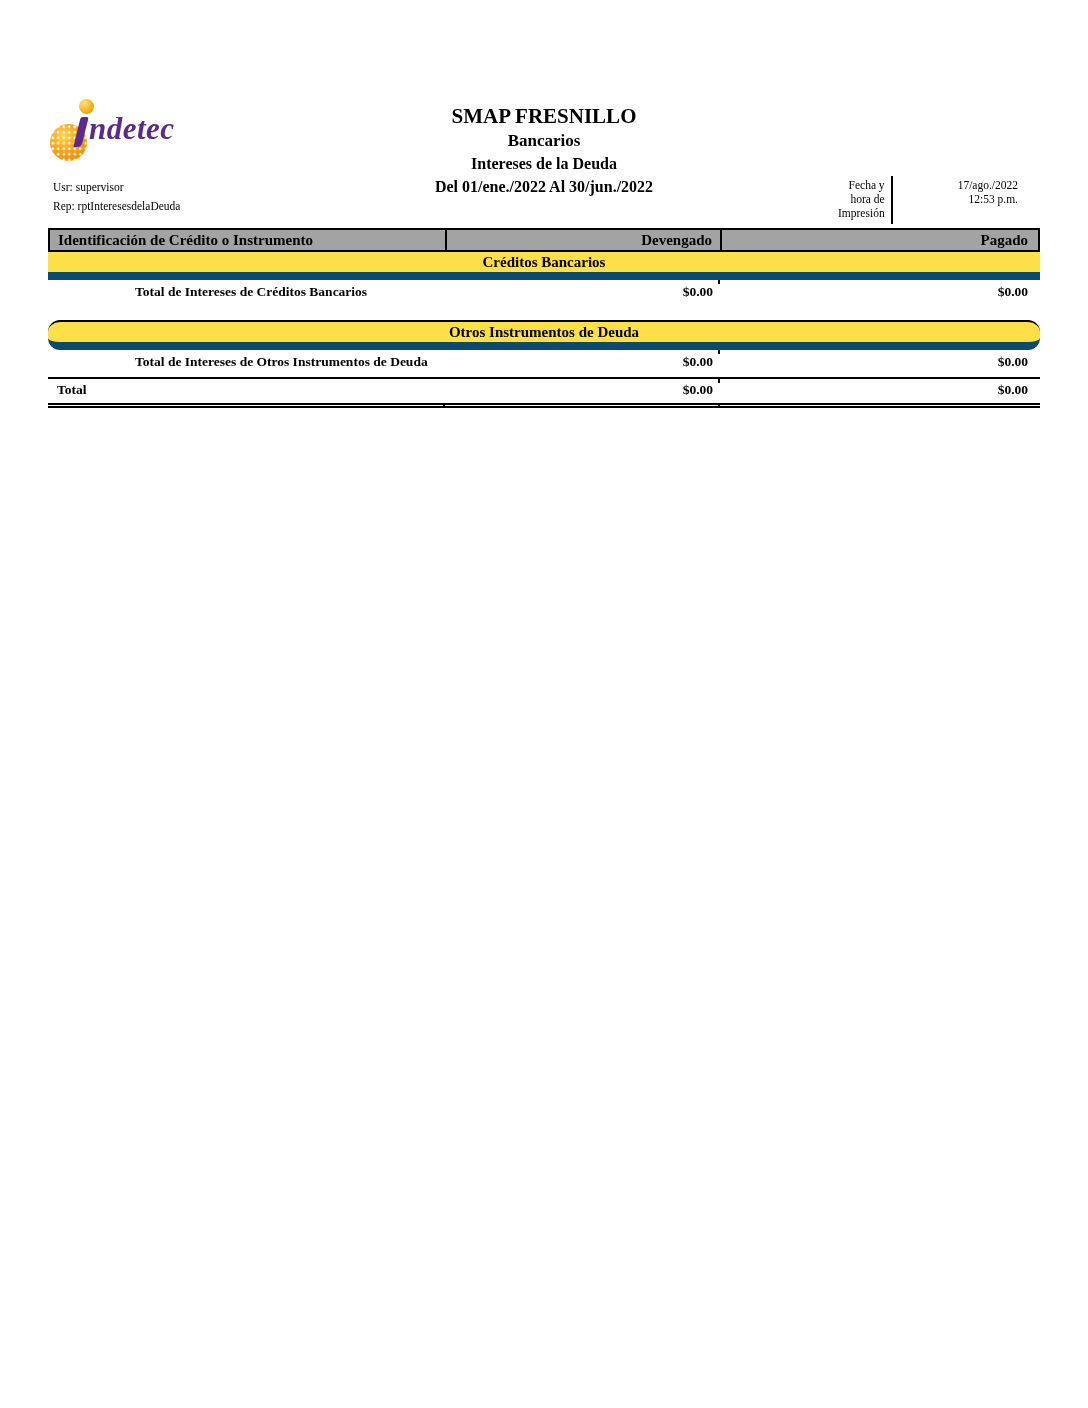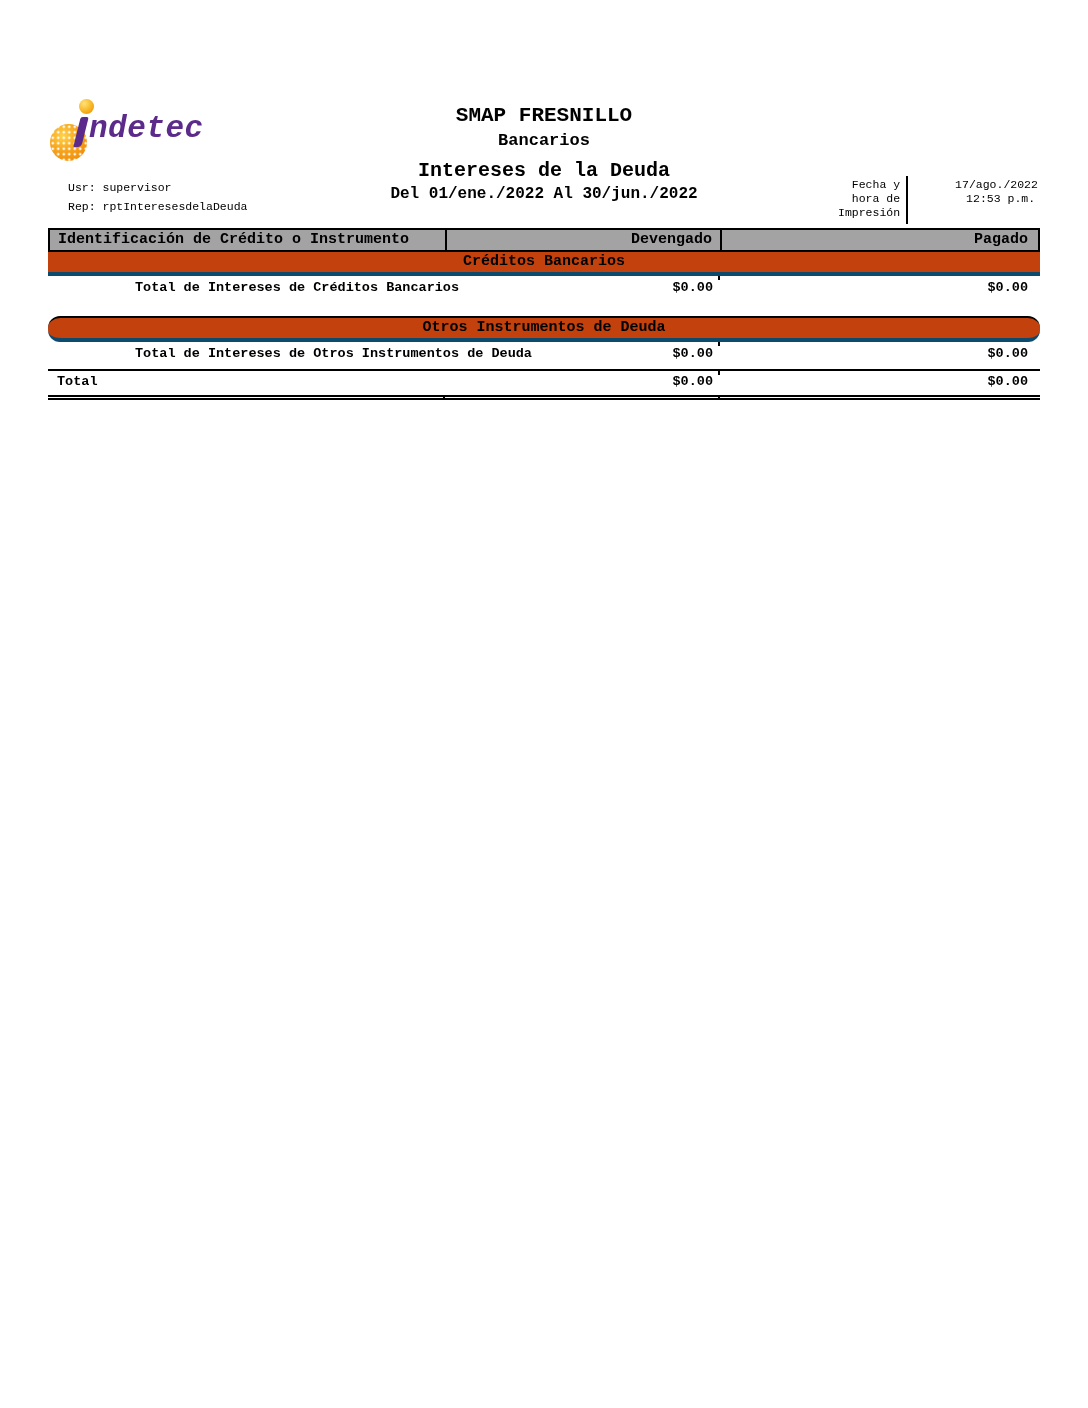--- a/index.html
+++ b/index.html
@@ -1,20 +1,20 @@
 <!DOCTYPE html>
 <html><head>
 <meta charset="utf-8">
 <style>
   html,body { margin:0; padding:0; background:#ffffff; }
   .page {
     position:relative;
     width:1088px; height:1002px;
     background:#ffffff;
-    font-family:Liberation Mono, monospace;
+    font-family:Liberation Serif, serif;
     color:#000;
     overflow:hidden;
   }
 
   
   .logo { position:absolute; left:48px; top:98px; width:160px; height:64px; }
   .logo-sphere {
     position:absolute; left:2px; top:26px; width:37px; height:37px; border-radius:50%;
     background-image:
       radial-gradient(circle, rgba(255,255,255,.95) 1.1px, rgba(255,255,255,0) 1.6px),
@@ -29,45 +29,45 @@
     position:absolute; left:29px; top:19px; width:8px; height:30px;
     background:#5b2a8a; transform:skewX(-14deg); border-radius:2px 2px 4px 1px;
   }
   .logo-word {
     position:absolute; left:41px; top:13px;
     font-style:italic; font-weight:bold; font-size:31px; letter-spacing:.5px;
     color:#5b2a8a;
   }
 
   
-  .meta { position:absolute; left:68px; top:178px; font-size:11.5px; line-height:19px; }
+  .meta { position:absolute; left:53px; top:178px; font-size:11.5px; line-height:19px; }
   .titles { position:absolute; left:0; top:104px; width:100%; text-align:center; font-weight:bold; }
   .t1 { font-size:21px; line-height:24px; }
   .t2 { font-size:17px; line-height:21px; margin-top:2px; }
-  .t3 { font-size:20px; line-height:20px; margin-top:10px; }
+  .t3 { font-size:16px; line-height:20px; margin-top:3px; }
   .t4 { font-size:16px; line-height:20px; margin-top:3px; }
 
   .printinfo { position:absolute; top:176px; left:838px; width:180px; display:flex; font-size:11.5px; line-height:14px;gap:41px; }
   .pi-labels { flex:1; text-align:right; padding:2px 6px 4px 0; border-right:2px solid #000; }
   .pi-values { width:80px; text-align:right; padding:2px 0 4px 6px; }
 
   
   .rtable { position:absolute; left:48px; top:228px; width:992px; }
   .thead {
     display:grid; grid-template-columns:395px 275px 1fr;
     background:#a3a3a3; border:2px solid #000;
     font-weight:bold; font-size:15px; line-height:20px; height:20px;
   }
   .th1 { padding-left:8px; text-align:left; }
   .th2 { text-align:right; padding-right:8px; border-left:2px solid #000; box-sizing:border-box; }
   .th3 { text-align:right; padding-right:10px; border-left:2px solid #000; box-sizing:border-box; }
 
   .bar {
-    background:#c2410c; text-align:center; font-weight:bold; font-size:15px;
-    height:20px; line-height:20px; border-bottom:4px solid #0c4a6e;
+    background:#fde047; text-align:center; font-weight:bold; font-size:15px;
+    height:20px; line-height:20px; border-bottom:8px solid #0c4a6e;
   }
   .bar2 { margin-top:16px; border-top:2px solid #000;border-radius:12px; }
 
   .row {
     position:relative;
     display:grid; grid-template-columns:397px 275px 320px;
     font-weight:bold; font-size:13.5px;
     padding-top:4px; height:20px;
   }
   .lbl  { padding-left:87px; white-space:nowrap; }

